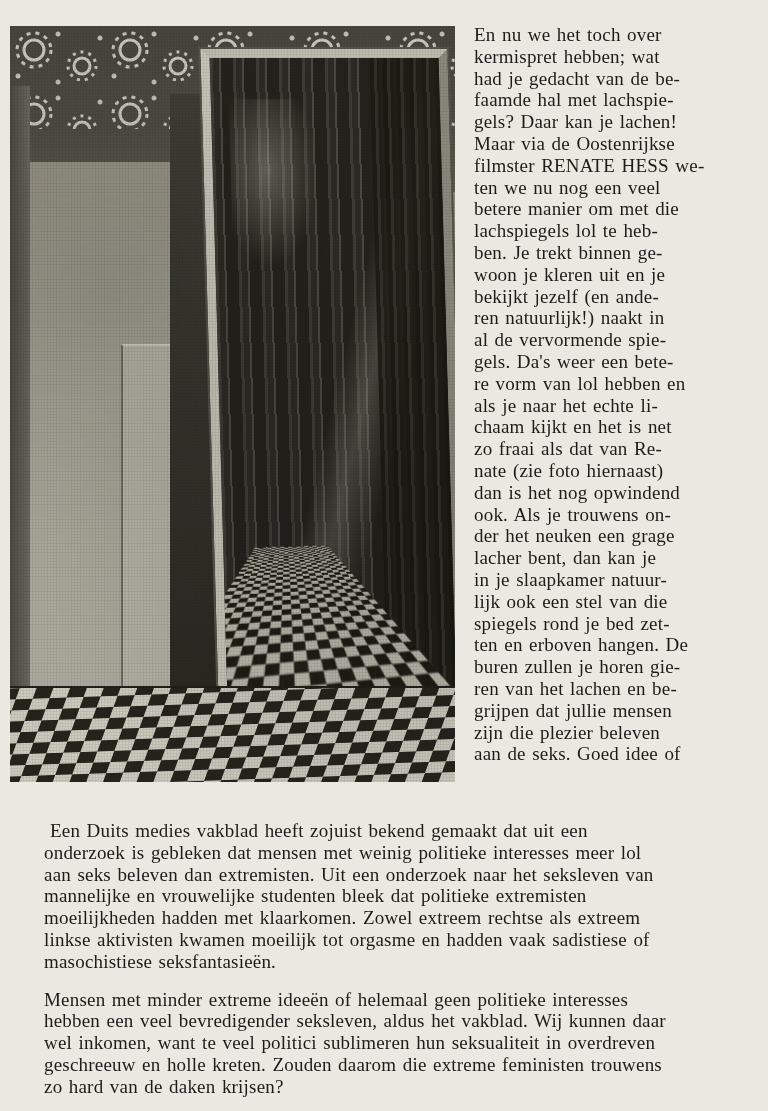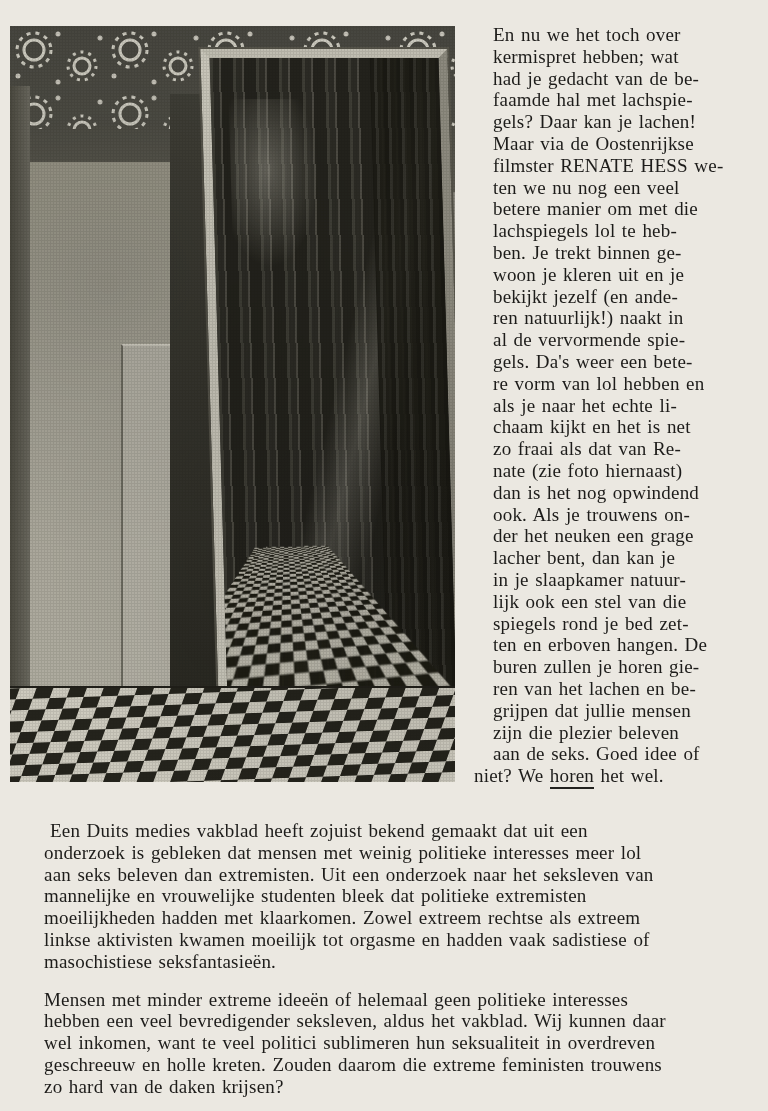--- a/index.html
+++ b/index.html
@@ -61,21 +61,21 @@
       radial-gradient(circle at 22% 34%,rgba(0,0,0,.10),transparent 45%),
       radial-gradient(circle at 80% 70%,rgba(0,0,0,.12),transparent 50%),
       rgba(108,97,72,.06);}
 
   
   .col-right{
     position:absolute;left:474px;top:24px;width:290px;
     font-size:19px;line-height:21.8px;
     letter-spacing:.2px;word-spacing:1.5px;
   }
-  .col-right .lines{white-space:pre-line;margin-left:19px;}
+  .col-right .lines{white-space:pre-line;}
   .lastline{white-space:pre;}
   .ul-word{border-bottom:2.5px solid #22211e;padding-bottom:1px;}
 
   .bottom{
     position:absolute;left:28px;top:804px;width:736px;
     font-size:19px;line-height:21.8px;
     letter-spacing:.2px;word-spacing:1.5px;
   }
   .bottom p{margin:16px;white-space:pre-line;}
   .bottom p.p1{text-indent:6px;}
@@ -152,21 +152,20 @@
 lacher bent, dan kan je
 in je slaapkamer natuur-
 lijk ook een stel van die
 spiegels rond je bed zet-
 ten en erboven hangen. De
 buren zullen je horen gie-
 ren van het lachen en be-
 grijpen dat jullie mensen
 zijn die plezier beleven
 aan de seks. Goed idee of</div>
-    <div class="lastline"><span>niet? We </span><span class="ul-word">horen</span><span> het wel.</span></div>
   </div>
 
   <div class="bottom">
     <p class="p1">Een Duits medies vakblad heeft zojuist bekend gemaakt dat uit een
 onderzoek is gebleken dat mensen met weinig politieke interesses meer lol
 aan seks beleven dan extremisten. Uit een onderzoek naar het seksleven van
 mannelijke en vrouwelijke studenten bleek dat politieke extremisten
 moeilijkheden hadden met klaarkomen. Zowel extreem rechtse als extreem
 linkse aktivisten kwamen moeilijk tot orgasme en hadden vaak sadistiese of
 masochistiese seksfantasieën.</p>

